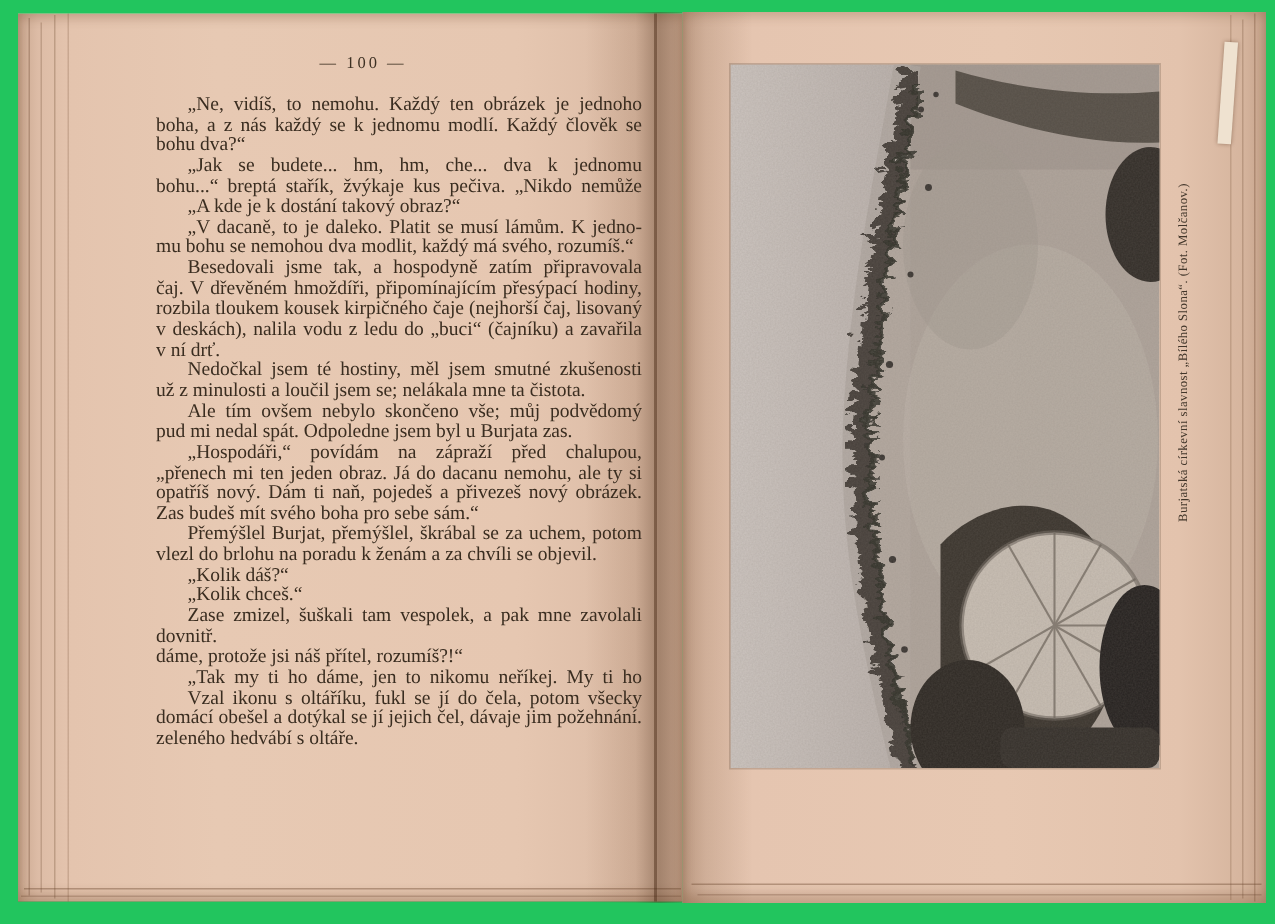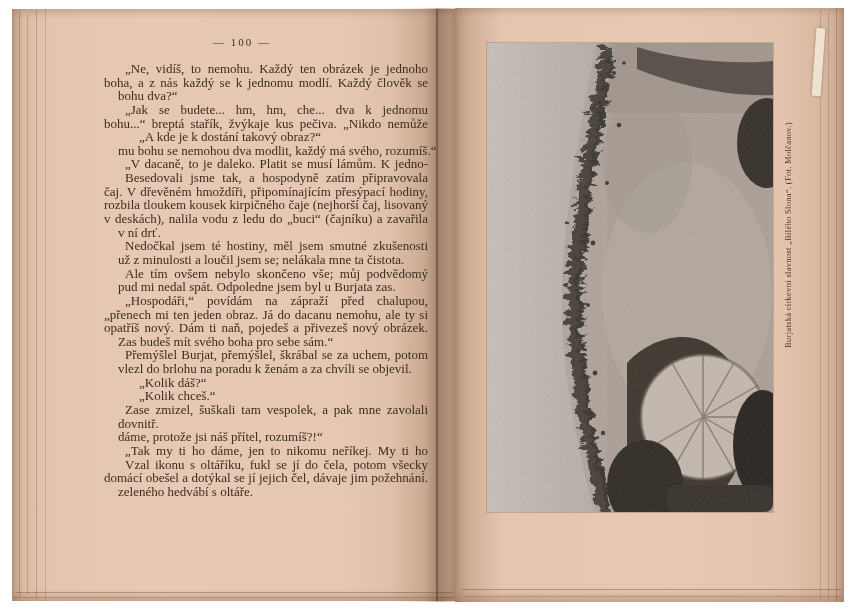--- a/index.html
+++ b/index.html
@@ -1,16 +1,16 @@
 <!DOCTYPE html>
 <html><head>
 <meta charset="utf-8">
 <style>
   html,body{margin:0;padding:0;background:#0a0908;}
-  #scene{position:relative;width:850px;height:616px;background:#ffffff;overflow:hidden;
+  #scene{position:relative;width:850px;height:616px;background:#22c55e;overflow:hidden;
          font-family:"Liberation Serif",serif;}
   
   .page{position:absolute;}
   #left-page{left:12px;top:9px;width:443px;height:592px;
     background:linear-gradient(90deg,#c9a78f 0%,#ddbca6 3%,#e4c4ae 8%,#e7c9b3 30%,#e6c7b1 75%,#dbbba5 94%,#cfae97 100%);
     box-shadow:inset 0 4px 6px rgba(120,80,50,.25), inset 0 -5px 7px rgba(120,80,50,.3);}
   #right-page{left:455px;top:8px;width:389px;height:594px;
     background:linear-gradient(90deg,#cdac95 0%,#ddbda7 4%,#e5c5b0 12%,#e7c8b2 55%,#e3c3ad 85%,#d6b59e 96%,#c5a28a 100%);
     box-shadow:inset 0 4px 6px rgba(120,80,50,.22), inset 0 -6px 8px rgba(120,80,50,.3);}
   #gutter-shadow{position:absolute;left:390px;top:8px;width:112px;height:594px;pointer-events:none;
@@ -20,21 +20,21 @@
   .edge-h{position:absolute;height:1px;background:rgba(105,70,45,.4);}
   #paper-sliver{position:absolute;left:814px;top:28px;width:9px;height:68px;background:#efe2d0;
     transform:rotate(4deg);box-shadow:0 0 3px rgba(60,30,10,.4);}
   
   #page-header{position:absolute;left:104px;top:36px;width:276px;text-align:center;
     font-size:11px;letter-spacing:2px;color:#3d3023;}
   #body-text{position:absolute;left:104px;top:62px;width:324px;color:#3a2d20;}
   .line{height:13.65px;line-height:13.65px;font-size:13px;white-space:nowrap;
     text-align:justify;text-align-last:justify;overflow:visible;font-family:Liberation Serif, serif;}
   .line.ind{padding-left:21px;}
-  .line.pend{text-align-last:left;margin-left:14px;}
+  .line.pend{text-align-last:left;}
   
   #plate-photo{position:absolute;left:487px;top:43px;width:286px;height:469px;
     box-shadow:0 0 0 1px rgba(90,70,55,.25);}
   #plate-photo svg{display:block;width:100%;height:100%;}
   #plate-caption{position:absolute;left:680px;top:231px;width:220px;height:14px;
     transform:rotate(-90deg);transform-origin:center;
     font-size:8.5px;letter-spacing:.3px;text-align:center;color:#42362a;white-space:nowrap;}
 </style>
 </head>
 <body>
@@ -67,22 +67,22 @@
   <div id="page-header">— 100 —</div>
 
   <div id="body-text">
 
   <div class="line ind">„Ne, vidíš, to nemohu. Každý ten obrázek je jednoho</div>
       <div class="line">boha, a z nás každý se k jednomu modlí. Každý člověk se</div>
       <div class="line pend">bohu dva?“</div>
       <div class="line ind">„Jak se budete... hm, hm, che... dva k jednomu</div>
       <div class="line">bohu...“ breptá stařík, žvýkaje kus pečiva. „Nikdo nemůže</div>
       <div class="line ind pend">„A kde je k dostání takový obraz?“</div>
+      <div class="line ind">„V dacaně, to je daleko. Platit se musí lámům. K jedno-</div>
       <div class="line pend">mu bohu se nemohou dva modlit, každý má svého, rozumíš.“</div>
-      <div class="line ind">„V dacaně, to je daleko. Platit se musí lámům. K jedno-</div>
       <div class="line ind">Besedovali jsme tak, a hospodyně zatím připravovala</div>
       <div class="line">čaj. V dřevěném hmoždíři, připomínajícím přesýpací hodiny,</div>
       <div class="line">rozbila tloukem kousek kirpičného čaje (nejhorší čaj, lisovaný</div>
       <div class="line">v deskách), nalila vodu z ledu do „buci“ (čajníku) a zavařila</div>
       <div class="line pend">v ní drť.</div>
       <div class="line ind">Nedočkal jsem té hostiny, měl jsem smutné zkušenosti</div>
       <div class="line pend">už z minulosti a loučil jsem se; nelákala mne ta čistota.</div>
       <div class="line ind">Ale tím ovšem nebylo skončeno vše; můj podvědomý</div>
       <div class="line pend">pud mi nedal spát. Odpoledne jsem byl u Burjata zas.</div>
       <div class="line ind">„Hospodáři,“ povídám na zápraží před chalupou,</div>

